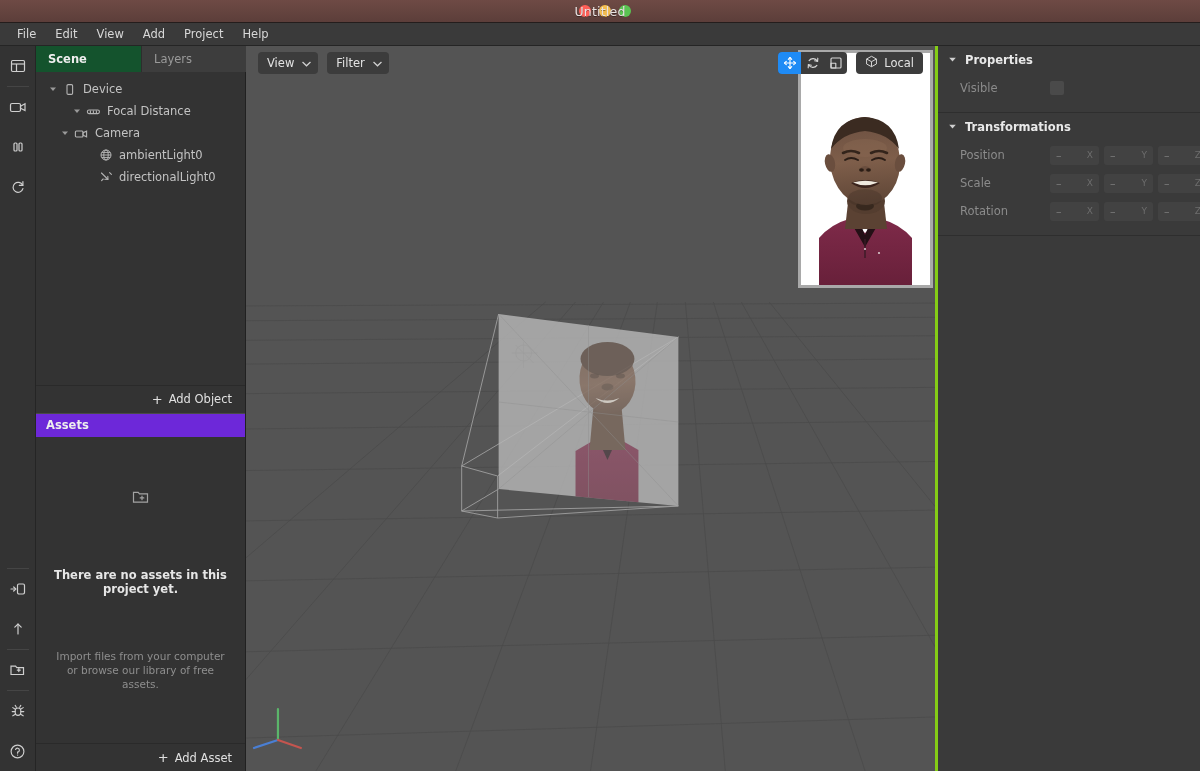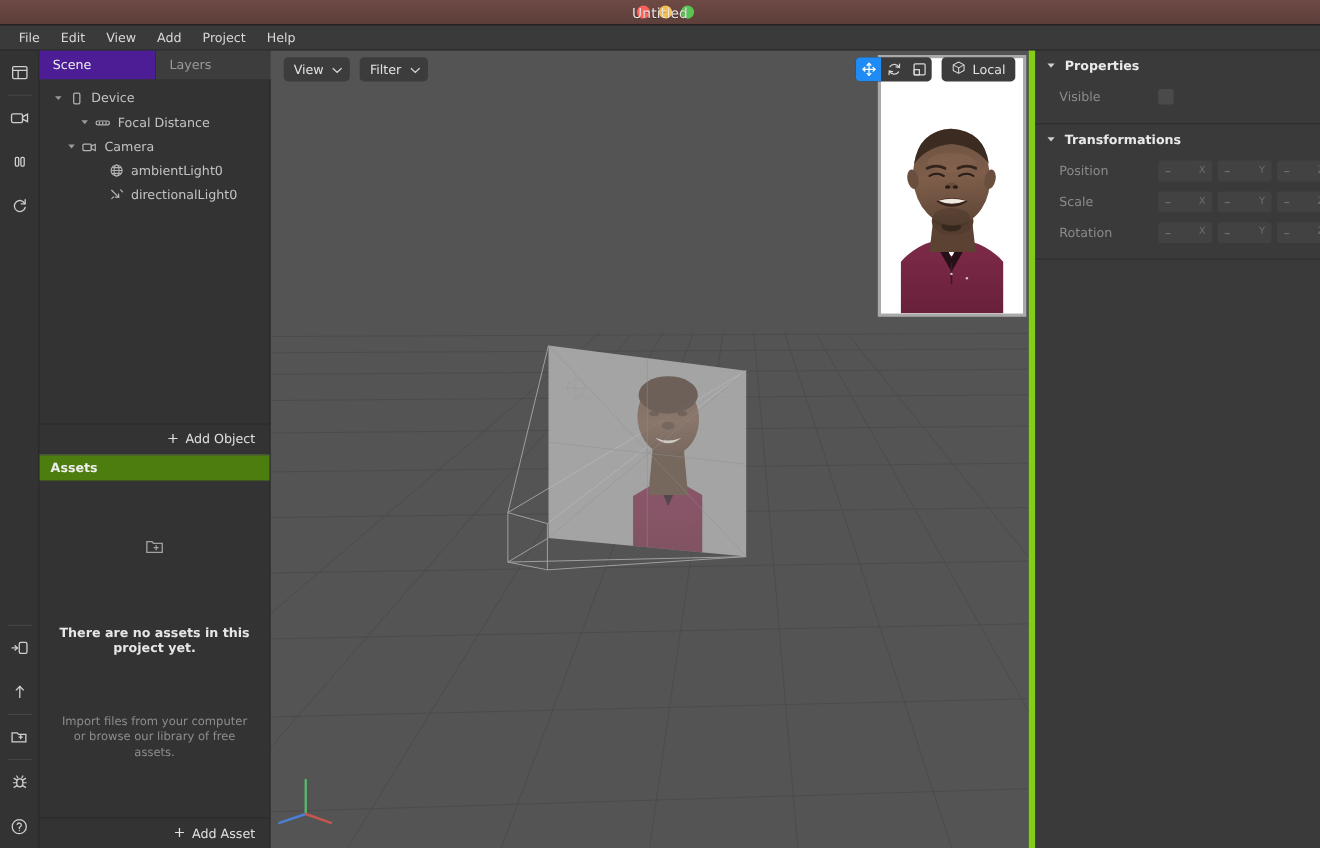--- a/index.html
+++ b/index.html
@@ -61,21 +61,21 @@
   .leftcol {
     width: 210px; flex: 0 0 210px; display: flex; flex-direction: column;
     background: #333333; border-right: 1px solid #212121;
   }
   .tabs { height: 26px; flex: 0 0 26px; display: flex; background: #3d3d3d; }
   .tab {
     display: flex; align-items: center; padding: 0 12px; font-size: 11.5px;
     color: #9a9a9a; background: #3d3d3d; cursor: default;
     border-right: 1px solid #2d2d2d; min-width: 106px;
   }
-  .tab.active { background: #4c1d95; color: #eeeeee; font-weight: normal; }
+  .tab.active { background: #14532d; color: #eeeeee; font-weight: bold; }
 
   .tree { flex: 1; padding-top: 6px; overflow: hidden; }
   .tree-row {
     height: 22px; display: flex; align-items: center; font-size: 11.5px;
     color: #c3c3c3; cursor: default; padding-right: 6px;
   }
   .twisty {
     width: 14px; flex: 0 0 14px; display: flex; align-items: center; justify-content: center;
   }
   .twisty svg { display: block; }
@@ -87,21 +87,21 @@
   .add-row {
     height: 28px; flex: 0 0 28px; display: flex; align-items: center; justify-content: flex-end;
     padding-right: 13px; gap: 6px; font-size: 11.5px; color: #e0e0e0;
     border-top: 1px solid #2a2a2a; background: #333333; cursor: default;
   }
   .plus-glyph { font-size: 13px; line-height: 1; color: #e0e0e0; }
 
   .assets-head {
     height: 24px; flex: 0 0 24px; display: flex; align-items: center; padding-left: 10px;
     font-size: 11.5px; font-weight: bold; color: #eeeeee;
-    background: #4d7c0f; border-top: 1px solid #4a4a4a;
+    background: #6d28d9; border-top: 1px solid #4a4a4a;
   }
   .assets-body {
     flex: 1; display: flex; flex-direction: column; align-items: center; justify-content: center;
     padding: 0 16px; text-align: center; background: #333333; gap: 44px;
   }
   .assets-empty-icon { margin-bottom: 14px; opacity: .78; }
   .assets-empty-title {
     font-size: 11.5px; font-weight: bold; color: #e6e6e6; line-height: 1.25; margin-bottom: 8px;
   }
   .assets-empty-sub { font-size: 10.5px; color: #8e8e8e; line-height: 1.35; }
@@ -138,21 +138,21 @@
     background: #a9a9a9; padding: 3px; z-index: 4; cursor: default;
   }
   .preview-inner {
     width: 100%; height: 100%; background: #ffffff; overflow: hidden; position: relative;
   }
   .preview-inner svg { position: absolute; inset: 0; width: 100%; height: 100%; }
 
   
   .inspector {
     width: 265px; flex: 0 0 265px; background: #3a3a3a;
-    border-left: 6px solid #84cc16; display: flex; flex-direction: column;
+    border-left: 3px solid #84cc16; display: flex; flex-direction: column;
   }
   .insp-section-head {
     height: 28px; display: flex; align-items: center; gap: 8px; padding-left: 10px;
     font-size: 11.5px; font-weight: bold; color: #e9e9e9; cursor: default;
   }
   .insp-divider { height: 1px; background: #2e2e2e; }
   .insp-row {
     height: 28px; display: flex; align-items: center; padding: 0 10px 0 22px;
   }
   .insp-label { font-size: 11.5px; color: #8b8b8b; width: 90px; flex: 0 0 90px; }

